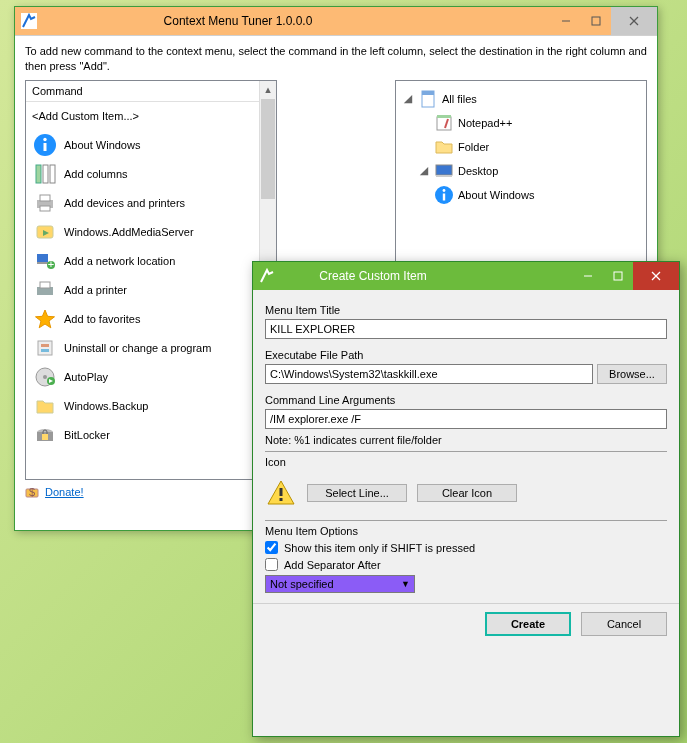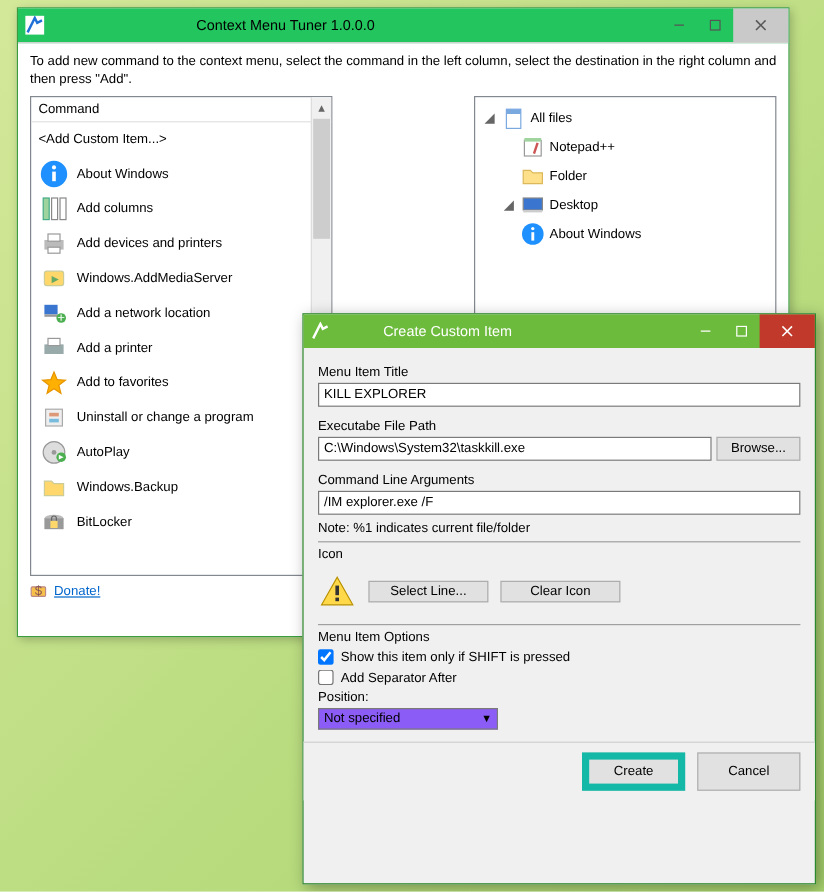--- a/index.html
+++ b/index.html
@@ -1,20 +1,20 @@
 <!DOCTYPE html>
 <html><head>
 <meta charset="utf-8">
 <style>
 * { box-sizing: border-box; margin: 0; padding: 0; font-family: "Segoe UI", Tahoma, sans-serif; font-size: 11px; }
 body { background: linear-gradient(135deg, #d4e89a 0%, #a8d46e 100%); width: 687px; height: 743px; position: relative; overflow: hidden; }
 
 
 .main-win { position: absolute; left: 14px; top: 6px; width: 644px; height: 525px; background: #fff; border: 1px solid #3c9c3c; box-shadow: 2px 2px 8px rgba(0,0,0,0.25); }
-.titlebar { height: 29px; background: #22c55e; display: flex; align-items: center; padding-left: 6px; border-bottom: 1px solid #d0d0d0; }
+.titlebar { height: 29px; background: #fdba74; display: flex; align-items: center; padding-left: 6px; border-bottom: 1px solid #d0d0d0; }
 .titlebar .appicon { width: 16px; height: 16px; margin-right: 8px; }
 .titlebar .title { flex: 1; text-align: center; font-size: 12px; color: #000; padding-right: 120px; }
 .winbtns { display: flex; height: 100%; }
 .winbtn { width: 30px; display: flex; align-items: center; justify-content: center; color: #555; }
 .winbtn.close { width: 46px; background: #c9c9c9; color: #595959; }
 
 .instr { padding: 8px 10px 6px; font-size: 11px; color: #000; line-height: 1.35; }
 
 .body { display: flex; padding: 0 10px 10px; gap: 4px; }
 .panel { border: 1px solid #828790; background: #fff; position: relative; }
@@ -60,21 +60,21 @@
 .mnote{font-size:11px;margin:5px 0 2px;}
 .sep{border-top:1px solid #a0a0a0;margin:5px 0 4px;}
 .iconrow{display:flex;align-items:center;gap:10px;padding:6px 0;}
 .iconprev{width:32px;height:32px;display:flex;align-items:center;justify-content:center;}
 .chk{display:flex;align-items:center;gap:6px;margin:4px 0;}
 .chk input{width:13px;height:13px;}
 .posrow{margin-top:4px;}
 .combo{width:150px;border:1px solid #7a7a7a;background:#8b5cf6;padding:2px 4px;display:flex;justify-content:space-between;align-items:center;gap:16px;}
 .mfooter{display:flex;justify-content:flex-end;gap:10px;padding:8px 12px;border-top:1px solid #d0d0d0;background:#f0f0f0;}
 .mfooter .btn{min-width:86px;padding:4px 10px;}
-.mfooter .btn.primary{font-weight:normal;border:6px solid #14b8a6;margin-left:39px;}
+.mfooter .btn.primary{font-weight:bold;border:2px solid #14b8a6;margin-left:39px;}
 
 svg{display:block;}
 </style>
 </head>
 <body>
 
 <div class="main-win">
   <div class="titlebar">
     <span class="appicon">
       <svg width="16" height="16">
@@ -354,21 +354,20 @@
     <div class="mlabel">Menu Item Options</div>
     <label class="chk">
         <input type="checkbox" checked="" style="">
         <span>Show this item only if SHIFT is pressed</span>
       </label>
     <label class="chk">
         <input type="checkbox" style="">
         <span>Add Separator After</span>
       </label>
     <div class="posrow">
-      <div class="mlabel">Position:</div>
       <div class="combo">
           <span>Not specified</span>
           <span style="font-size:9px;">▼</span>
         </div>
     </div>
   </div>
   <div class="mfooter">
     <button class="btn primary">Create</button>
     <button class="btn">Cancel</button>
   </div>

